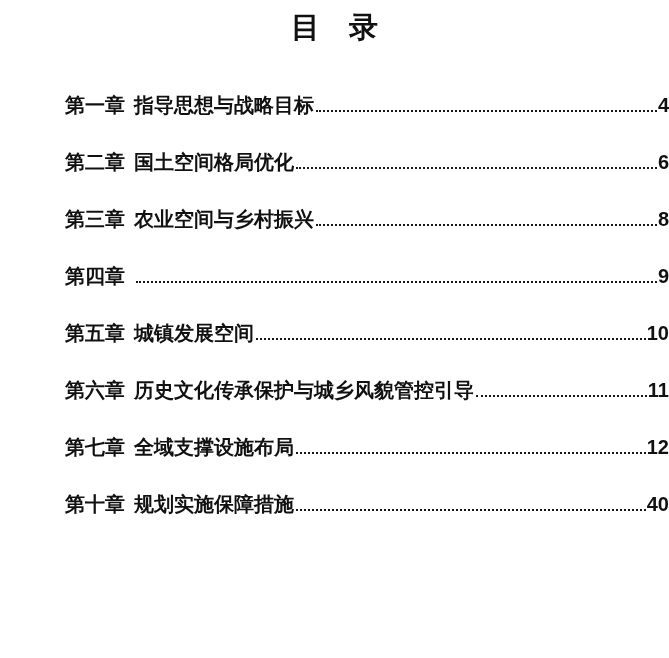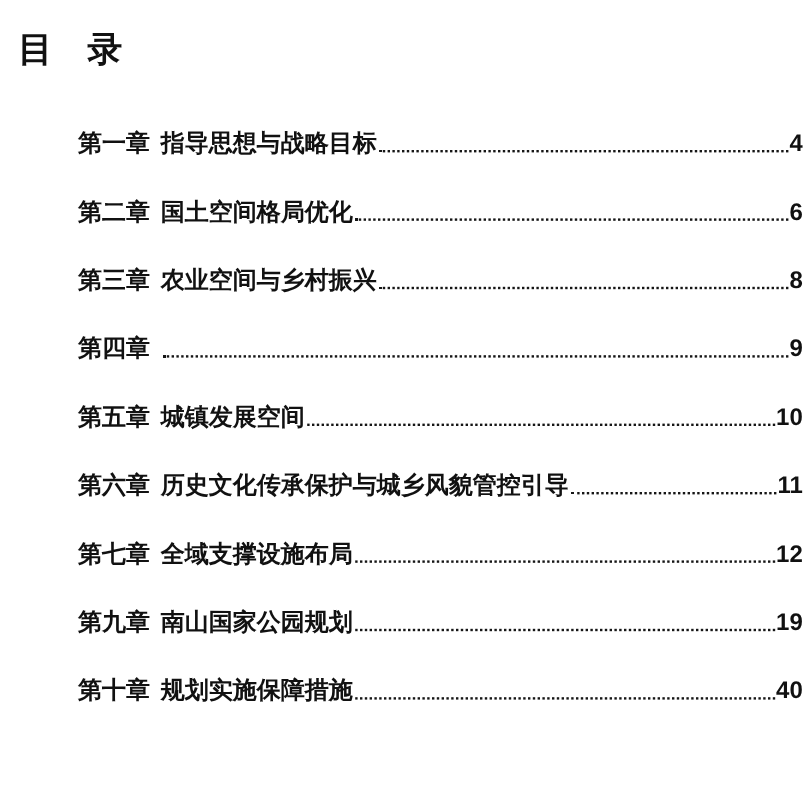--- a/index.html
+++ b/index.html
@@ -15,21 +15,22 @@
     color: #111111;
   }
   .page {
     width: 669px;
     height: 658px;
     background: #ffffff;
     box-sizing: border-box;
     padding-top: 12px;
   }
   .doc-title {
-    margin: 15px;
+    margin: 0;
+    text-align: center;
     font-size: 29px;
     line-height: 30px;
     font-weight: 700;
     color: #111111;
   }
   .toc-list {
     margin-top: 53px;
     padding-left: 65px;
   }
   .toc-row {
@@ -105,26 +106,20 @@
   </div>
 
   <div class="toc-row">
     <span class="chapter">第七章</span>
     <span class="entry-title">全域支撑设施布局</span>
     <span class="leader"></span>
     <span class="page-num">12</span>
   </div>
 
 
-  <div class="toc-row">
-    <span class="chapter">第九章</span>
-    <span class="entry-title">南山国家公园规划</span>
-    <span class="leader"></span>
-    <span class="page-num">19</span>
-  </div>
 
   <div class="toc-row">
     <span class="chapter">第十章</span>
     <span class="entry-title">规划实施保障措施</span>
     <span class="leader"></span>
     <span class="page-num">40</span>
   </div>
 </div>
 </div>
 

